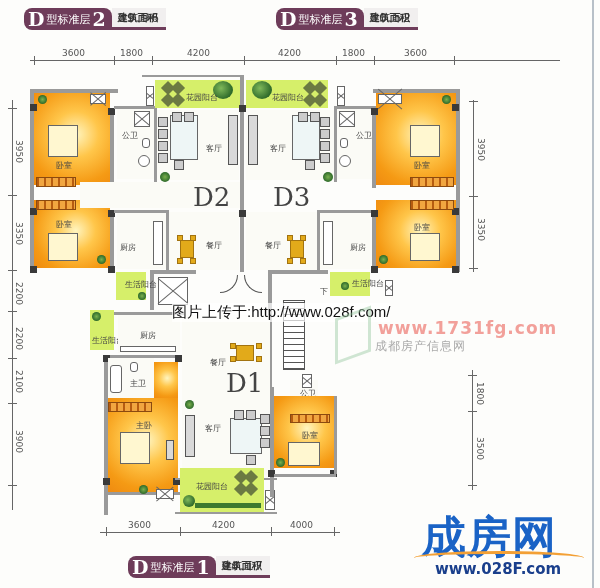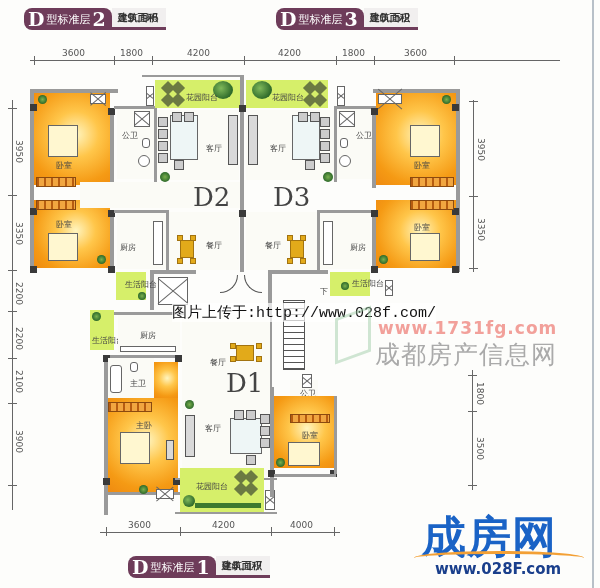--- a/index.html
+++ b/index.html
@@ -33,23 +33,23 @@
   .tv { position: absolute; background: #d9d9d9; border: 1px solid #555; }
   .plant { position: absolute; border-radius: 50%; background: radial-gradient(circle, #7ab04e 0%, #2e6a2a 70%); }
   .shaft { position: absolute; border: 1px solid #666; background: #fff; }
   .shaft::before, .shaft::after { content: ""; position: absolute; left: 50%; top: 50%; width: 140%; height: 1px; background: #666; }
   .shaft::before { transform: translate(-50%,-50%) rotate(40deg); }
   .shaft::after { transform: translate(-50%,-50%) rotate(-40deg); }
   .door { position: absolute; border: 1px solid #555; border-radius: 0 100% 0 0; border-left: none; border-bottom: none; }
   .stairs { position: absolute; background: repeating-linear-gradient(0deg, #555 0 1px, #fff 1px 6px); border: 1px solid #555; }
   .patio-tile { position: absolute; width: 10px; height: 10px; background: #6b7a42; transform: rotate(45deg); }
   .tree { position: absolute; border-radius: 50%; background: radial-gradient(circle at 40% 40%, #7fb95a 0%, #2e6a2a 70%); }
-  .watermark-text { position: absolute; font-family: Liberation Mono, monospace; font-size: 15px; color: #111; background: rgba(255,255,255,0.7); white-space: nowrap; }
+  .watermark-text { position: absolute; font-family: Liberation Sans, sans-serif; font-size: 15px; color: #111; background: rgba(255,255,255,0.7); white-space: nowrap; }
   .wm-site { position: absolute; font-size: 17px; color: #f2a09a; font-weight: bold; letter-spacing: 1px; }
-  .wm-cn { position: absolute; font-size: 25px; color: #aaa; letter-spacing: 1px; }
+  .wm-cn { position: absolute; font-size: 12px; color: #aaa; letter-spacing: 1px; }
   .logo-cn { position: absolute; font-size: 44px; font-weight: bold; color: #1a63c6; letter-spacing: 1px; font-family: "DejaVu Sans", sans-serif; }
   .logo-url { position: absolute; font-size: 15px; font-weight: bold; color: #1a3f8c; }
   .logo-arc { position: absolute; height: 14px; border-top: 3px solid #f3a035; border-radius: 50% 50% 0 0; }
   .right-border { position: absolute; left: 592px; top: 0; width: 2px; height: 588px; background: #b8c0c8; }
   .fixture { position: absolute; border: 1px solid #666; background: #fff; }
 </style>
 </head>
 <body>
 
 <div class="title-tag" style="left:24px; top:8px;">

